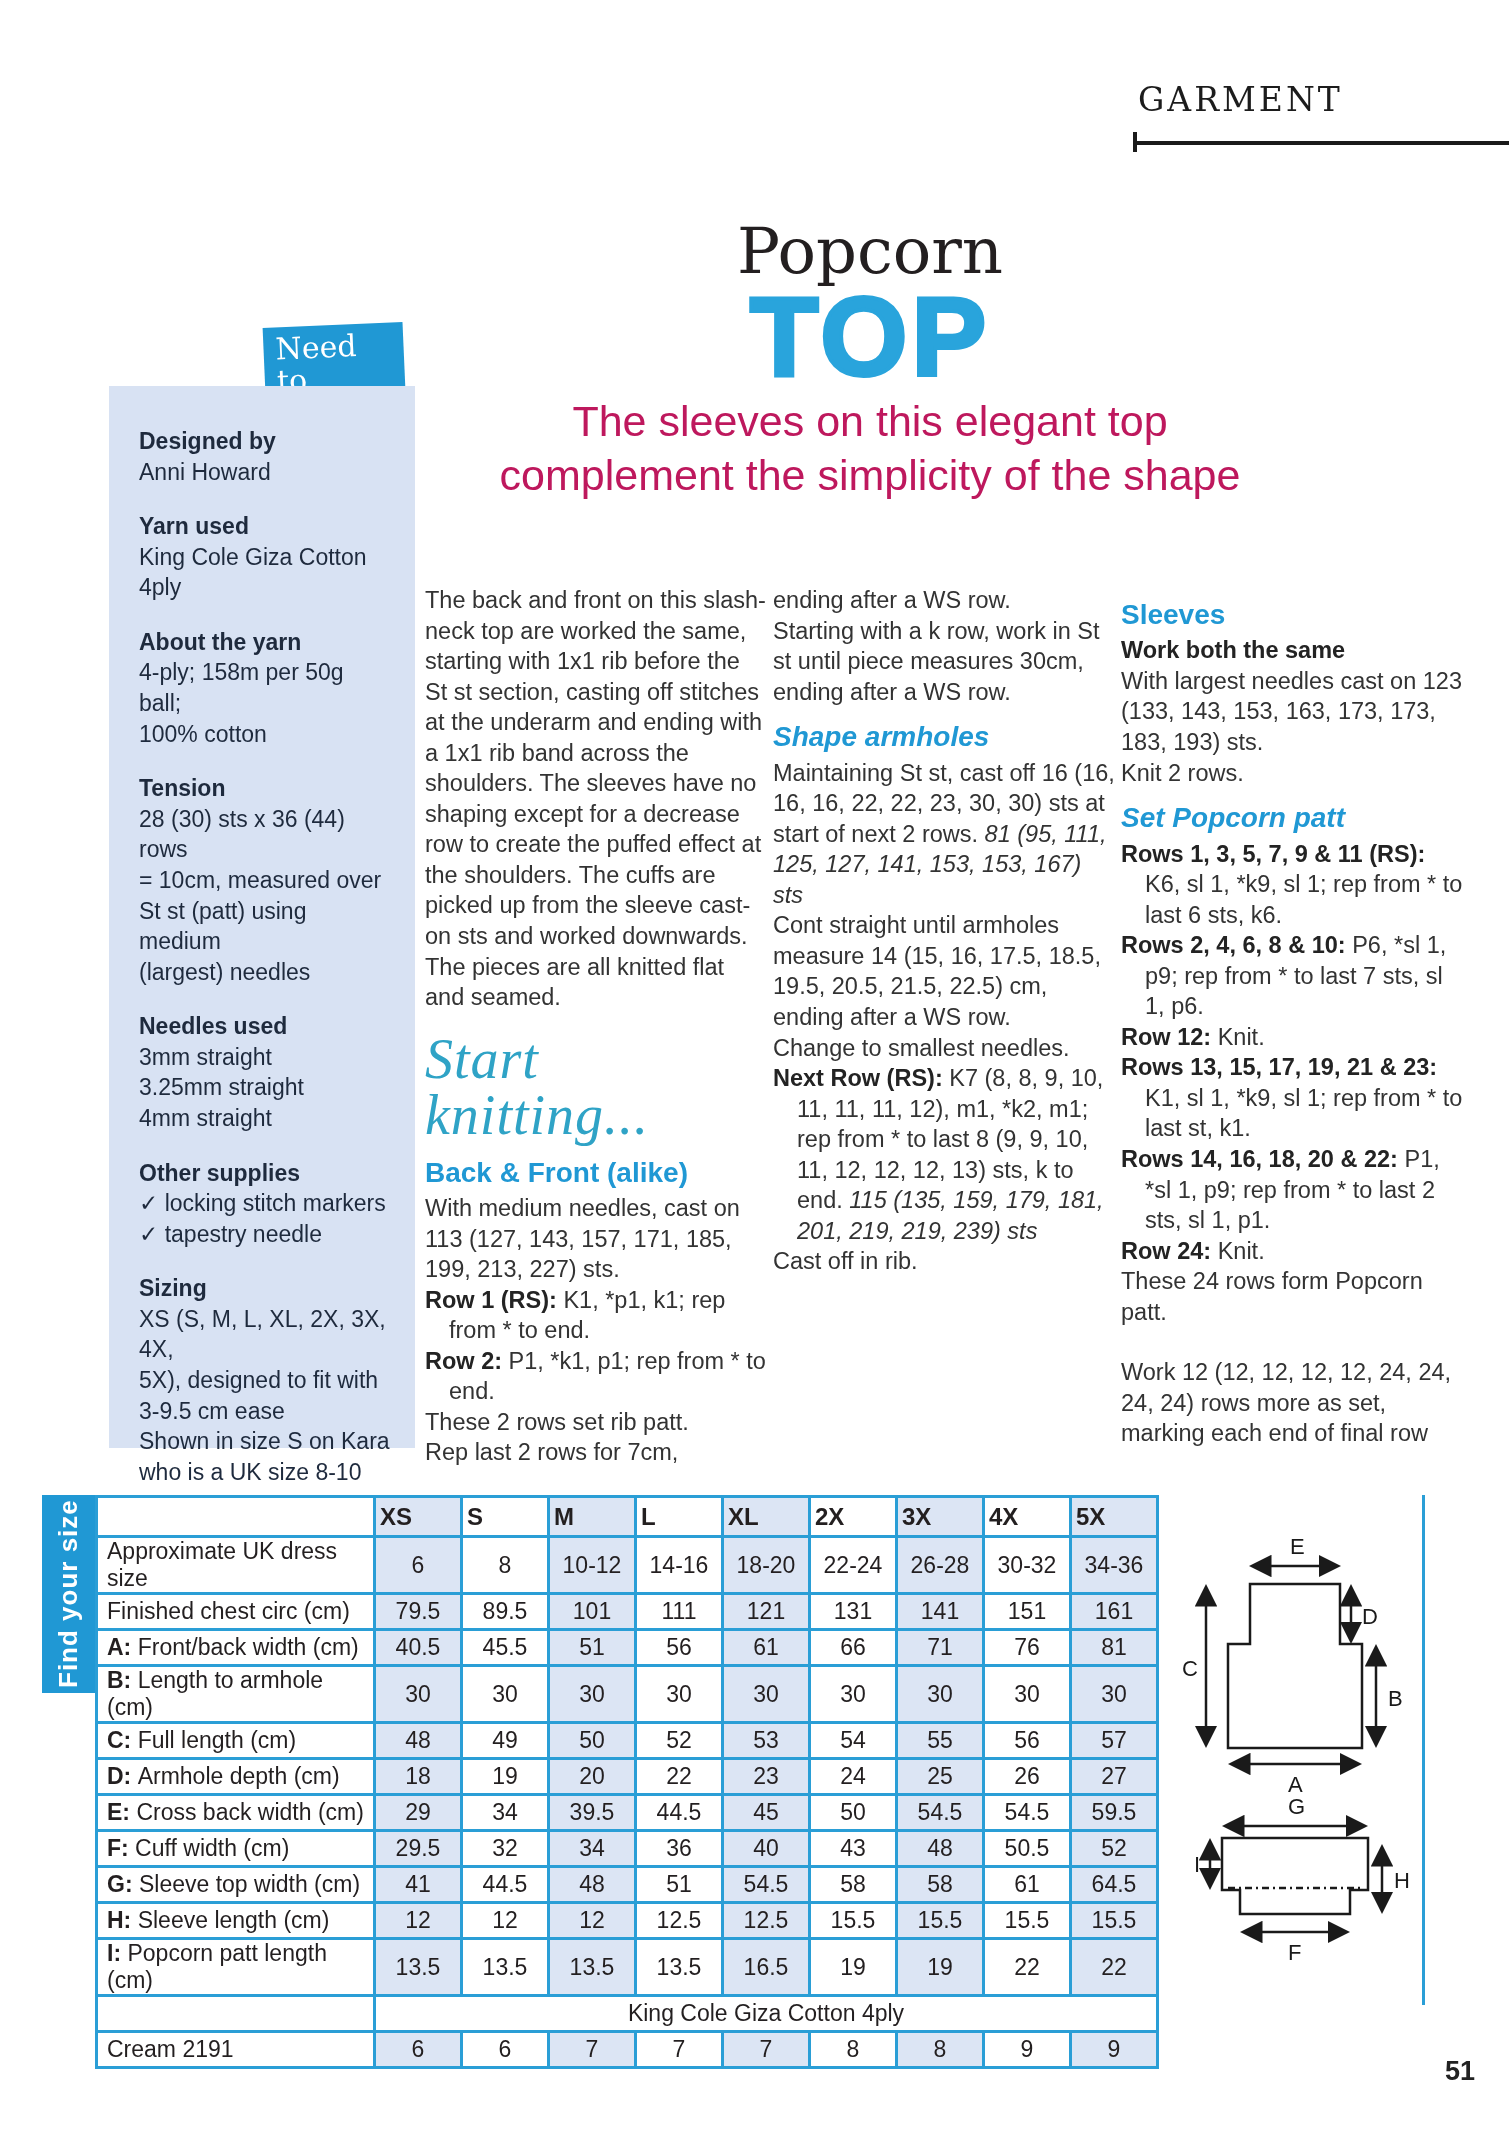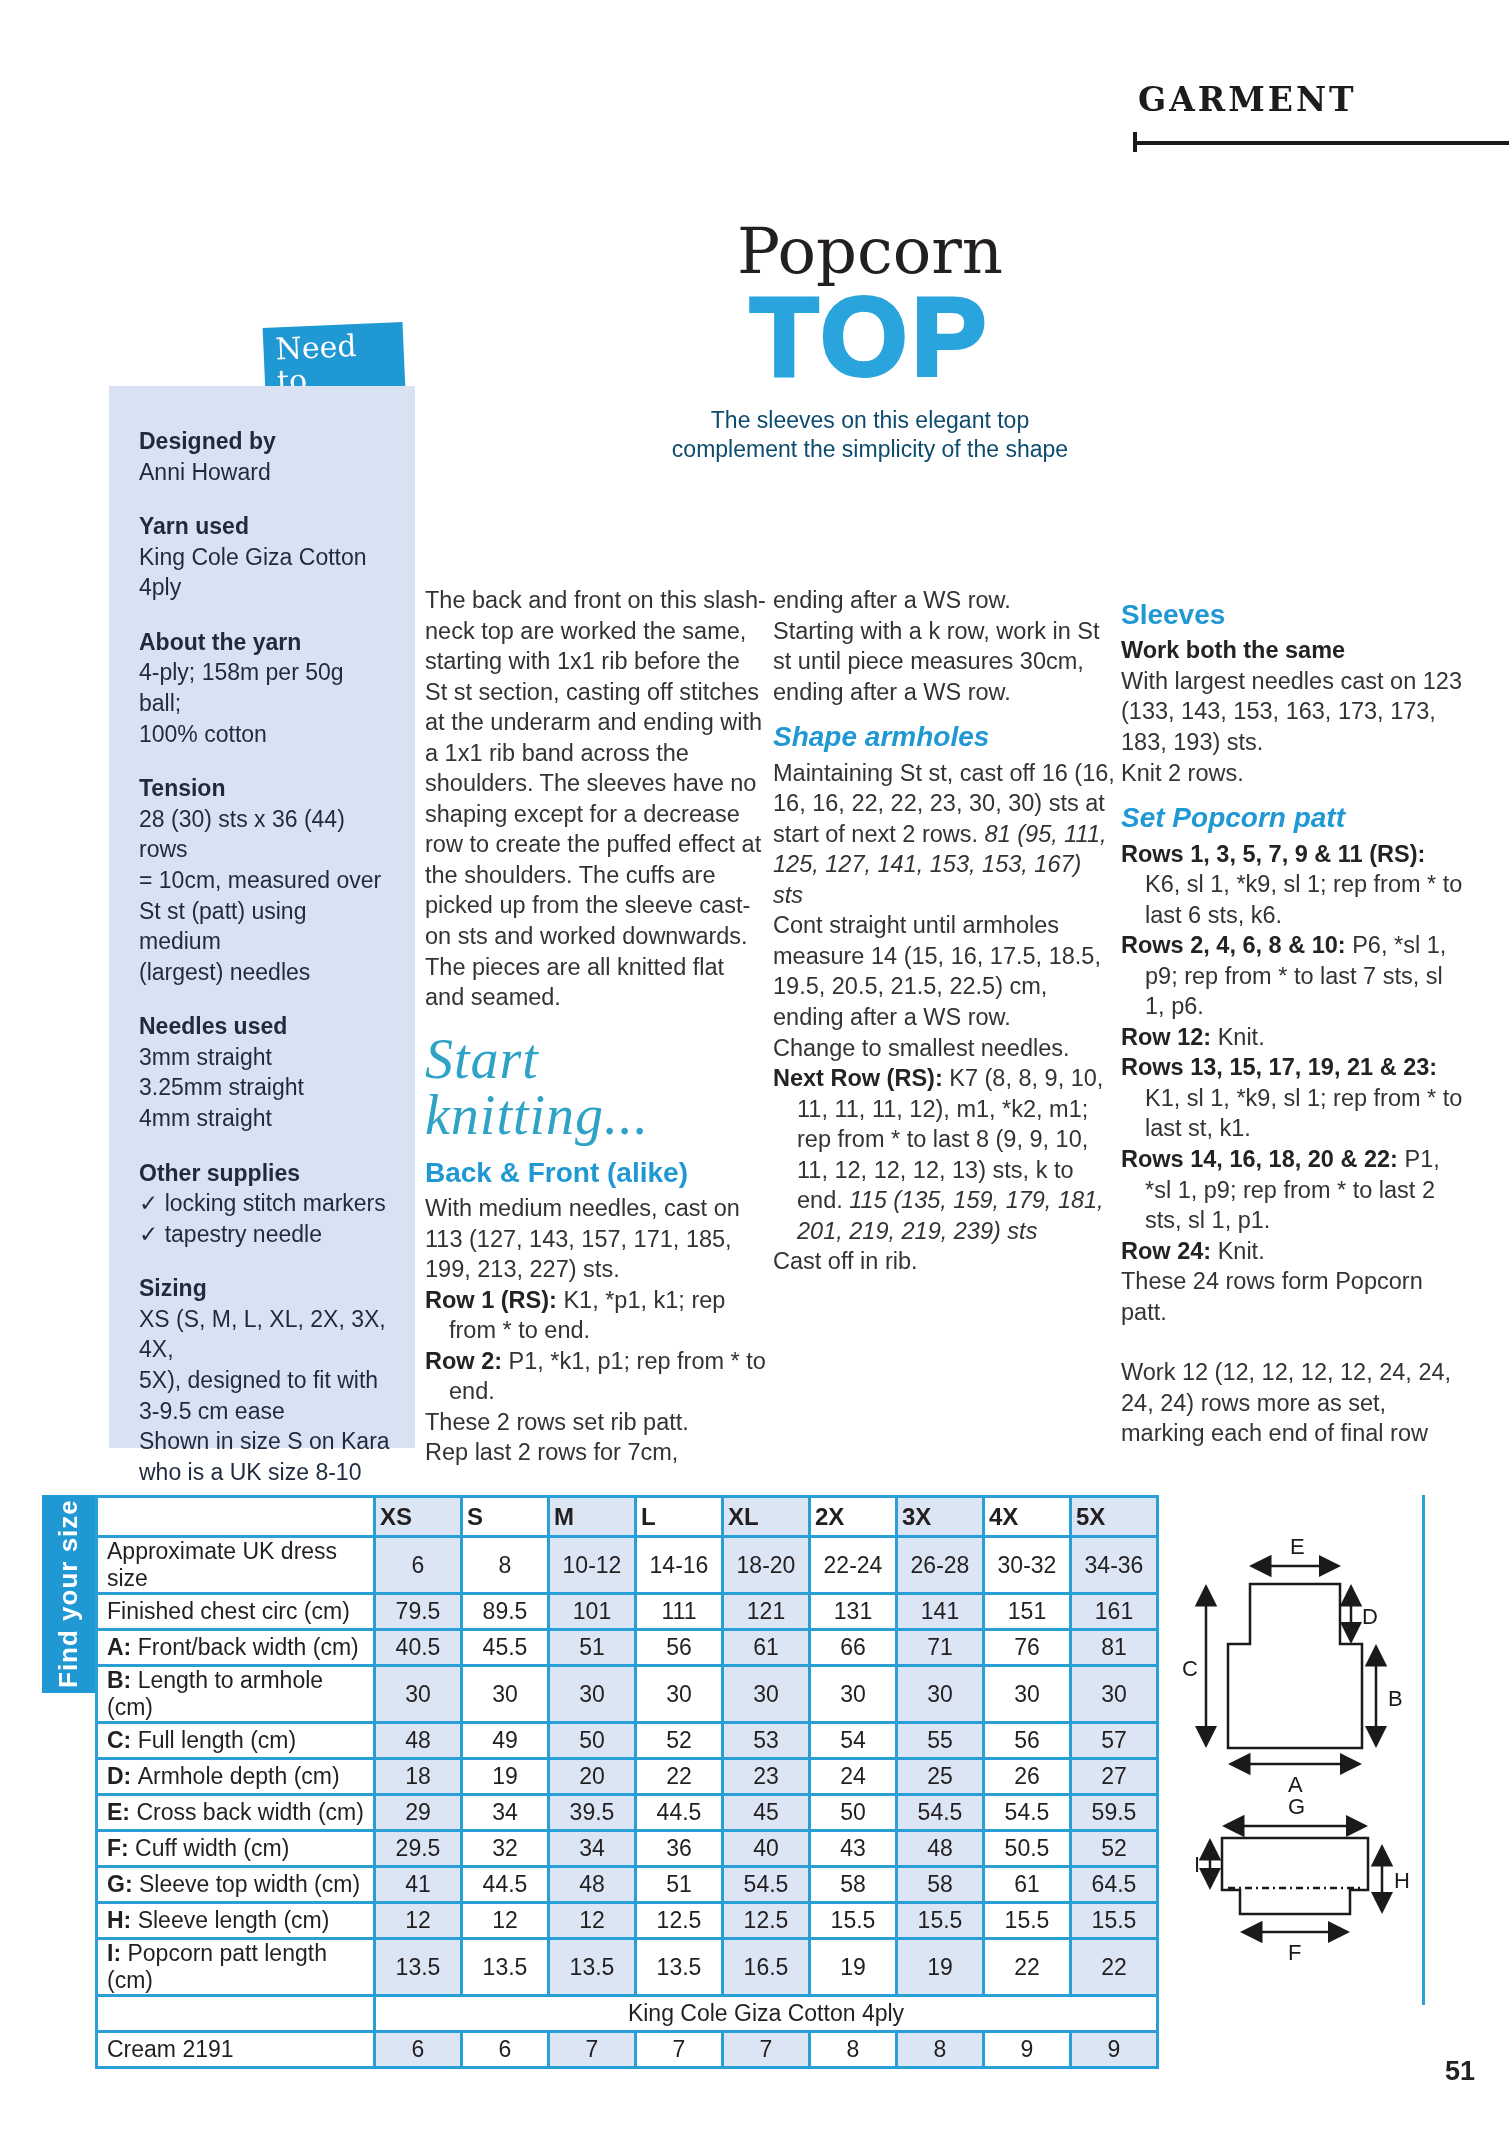--- a/index.html
+++ b/index.html
@@ -6,30 +6,30 @@
     --accent-blue:#2098d4; --top-blue:#29a4dc; --script-blue:#2fa3c6;
     --sidebar-bg:#d8e2f3; --cell-shade:#dce5f4; --table-border:#2a9ed6;
     --ink:#231f20; --body-ink:#333333; --sidebar-ink:#1e2a3d;
   }
   html,body{margin:0;padding:0;background:#ffffff;}
   body{width:1509px;height:2133px;position:relative;overflow:hidden;
        font-family:"Liberation Sans",sans-serif;color:var(--body-ink);}
 
   
   .garment-label{position:absolute;top:80px;left:1138px;font-family:"DejaVu Serif",serif;
-    font-size:33px;letter-spacing:3px;color:#1c1c1c;font-weight:bold;}
+    font-size:33px;letter-spacing:3px;color:#1c1c1c;}
   .garment-rule{position:absolute;top:141px;left:1133px;right:0;height:4px;background:#1a1a1a;}
   .garment-tick{position:absolute;top:132px;left:1133px;width:4px;height:20px;background:#1a1a1a;}
 
   
   .title-wrap{position:absolute;left:495px;top:218px;width:750px;text-align:center;}
   .title-main{font-family:"DejaVu Serif",serif;font-size:64px;line-height:1.05;color:var(--ink);}
   .title-big{font-size:112px;line-height:.92;font-weight:bold;color:var(--top-blue);
     letter-spacing:4px;-webkit-text-stroke:4px var(--top-blue);}
-  .subtitle{margin-top:18px;font-size:23px;line-height:1.24;color:#0c4a6e;}
+  .subtitle{margin-top:7px;font-size:43px;line-height:1.24;color:#be185d;}
 
   
   .nk-tag{position:absolute;left:265px;top:325px;width:118px;padding:6px 10px 10px 12px;
     background:var(--accent-blue);color:#fff;font-family:"DejaVu Serif",serif;
     font-size:30px;line-height:1.08;transform:rotate(-2.5deg);}
   .nk-box{position:absolute;left:95px;top:386px;width:306px;height:1062px;
     background:var(--sidebar-bg);box-sizing:border-box;padding:40px 24px 20px 30px;
     font-size:23px;line-height:1.33;color:var(--sidebar-ink);margin-left:14px;}
   .nk-sec{margin-bottom:24px;}
   .nk-sec .h{font-weight:bold;}

